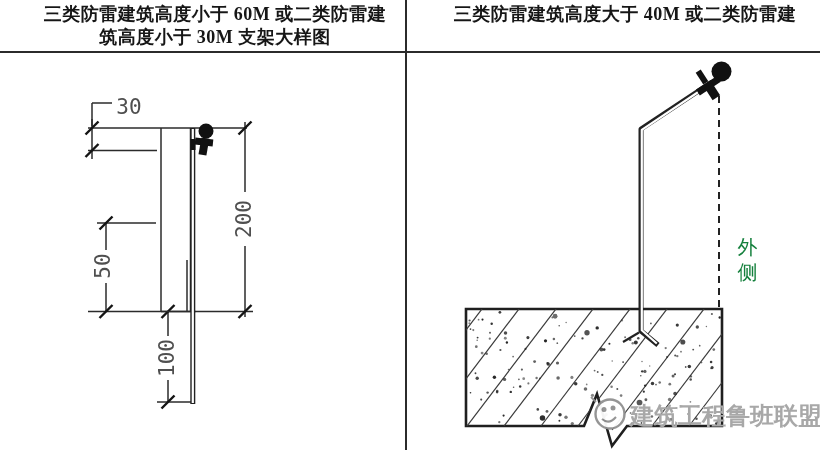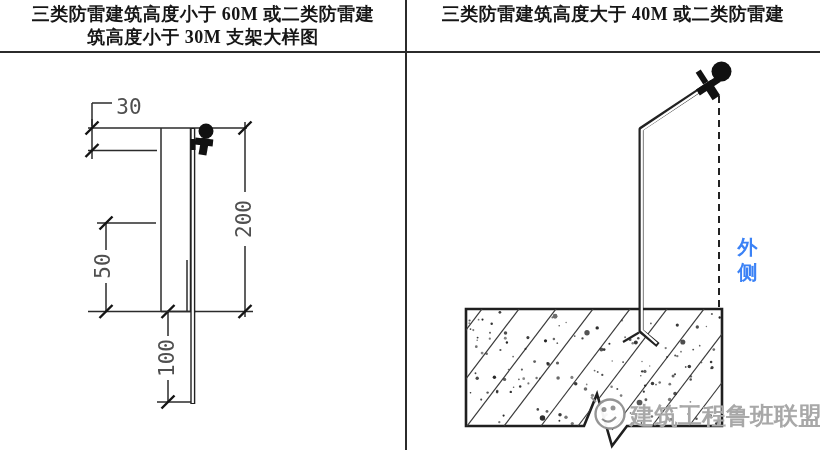--- a/index.html
+++ b/index.html
@@ -4,33 +4,34 @@
 <style>
   html,body{margin:0;padding:0;background:#fff;}
   .screen{
     position:relative;width:820px;height:450px;background:#ffffff;overflow:hidden;
     font-family:"Liberation Serif","DejaVu Serif",serif;
   }
   .panel-title{
     position:absolute;top:3px;width:406px;text-align:center;
     font-size:18px;font-weight:bold;color:#161616;line-height:23px;
     letter-spacing:0.5px;
+    padding-left:12px;
   }
   .panel-title.left{left:0;}
   .panel-title.right{left:410px;}
   .title-rule{
     position:absolute;top:51px;left:0;width:820px;height:2px;background:#2b2b2b;
   }
   .divider{
     position:absolute;top:0;left:405px;width:2px;height:450px;background:#2b2b2b;
   }
   .drawing-svg{position:absolute;left:0;top:0;}
   .side-label{
     position:absolute;left:737px;top:235px;width:21px;
-    font-size:20px;line-height:25px;color:#3b82f6;font-weight:bold;
+    font-size:20px;line-height:25px;color:#15803d;font-weight:normal;
     word-break:break-all;text-align:center;
   }
   .dim-text{
     font-family:"DejaVu Sans Mono",monospace;
     fill:#4f4f4f;
   }
 </style>
 </head>
 <body>
 

